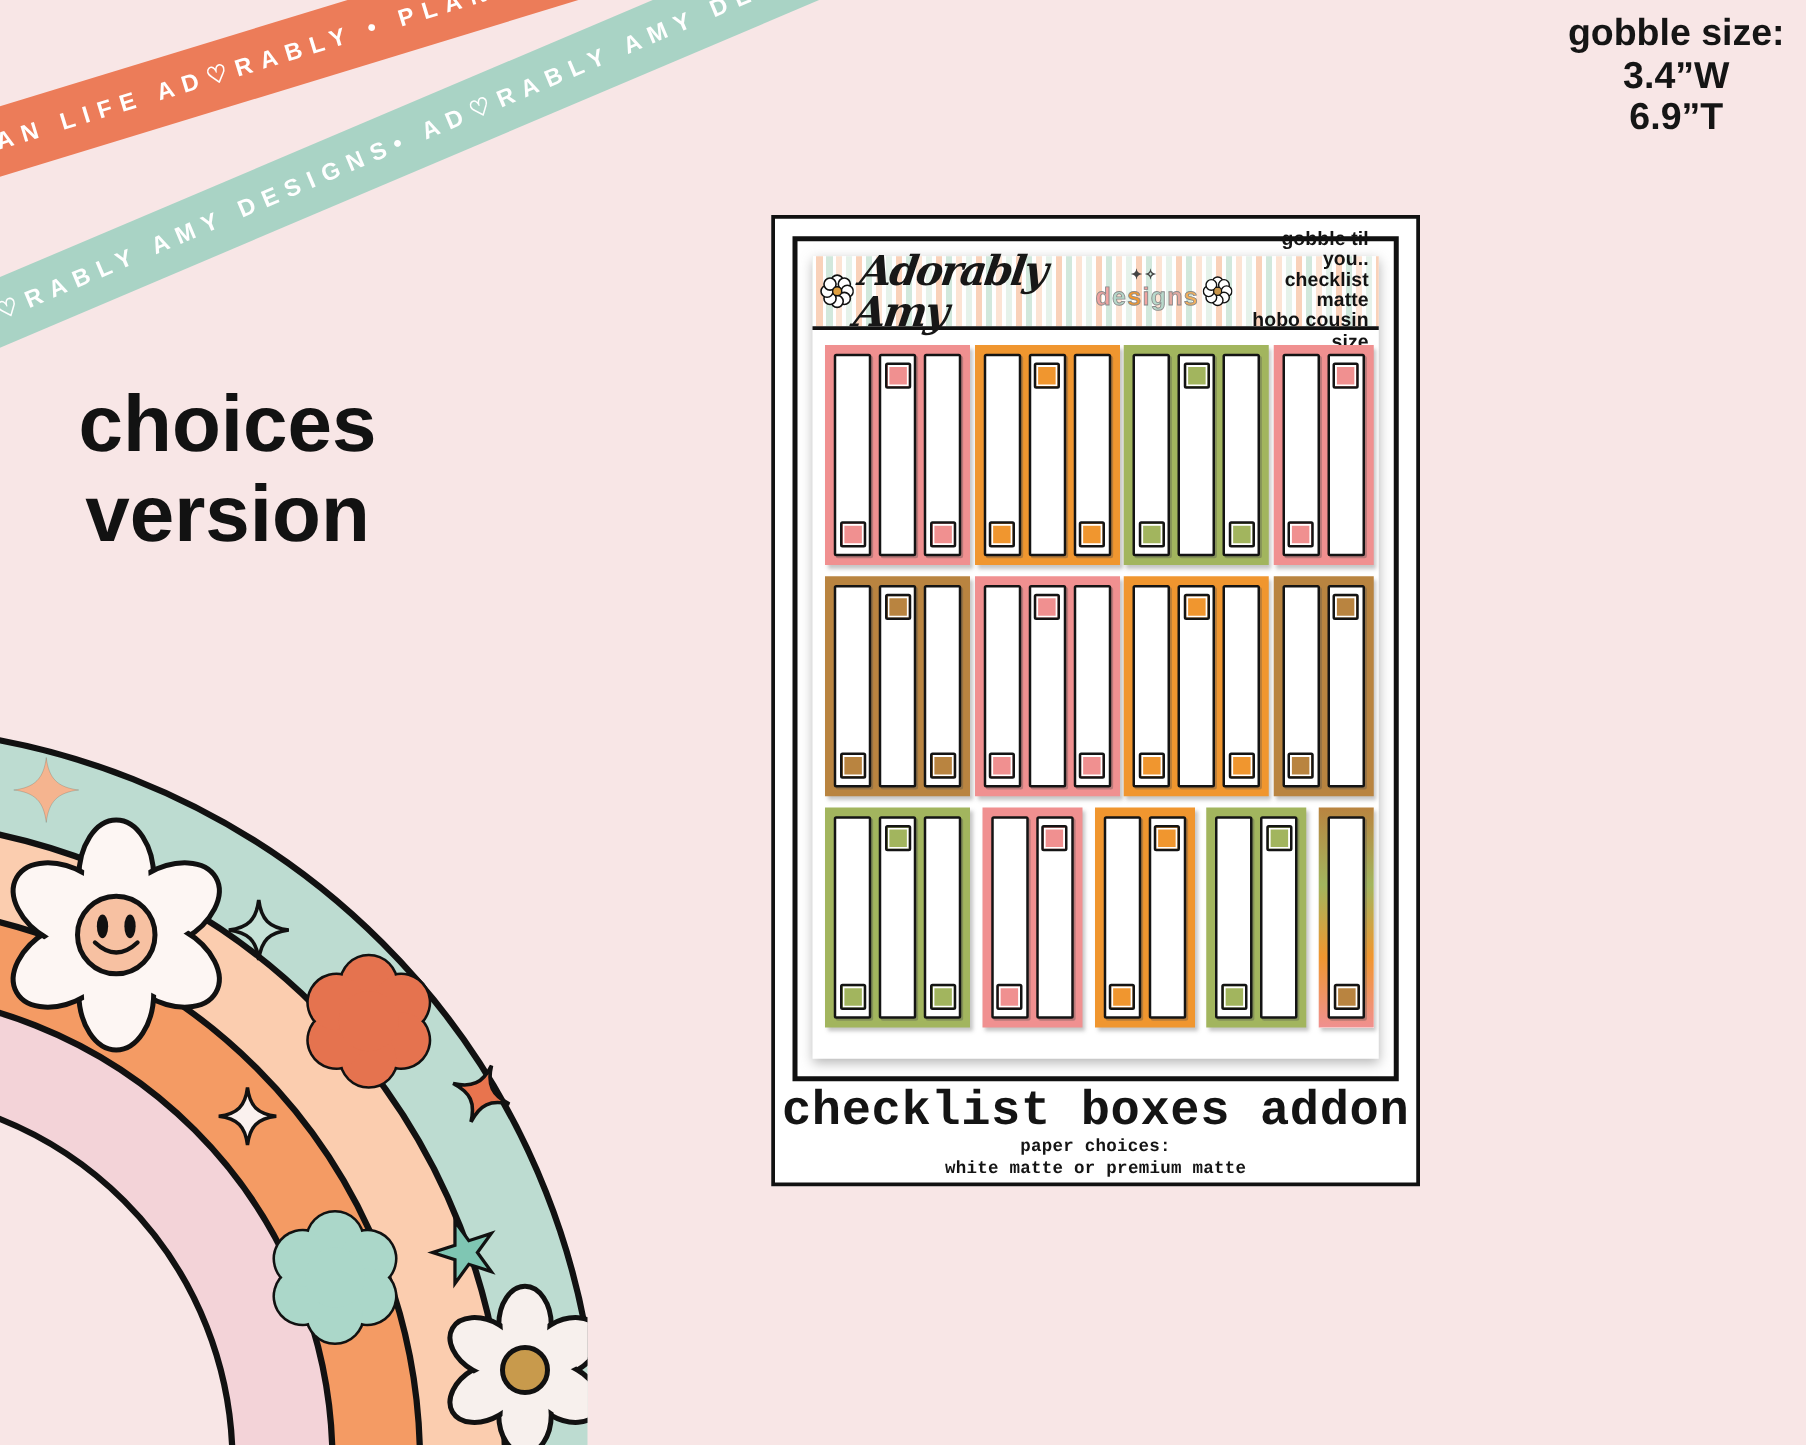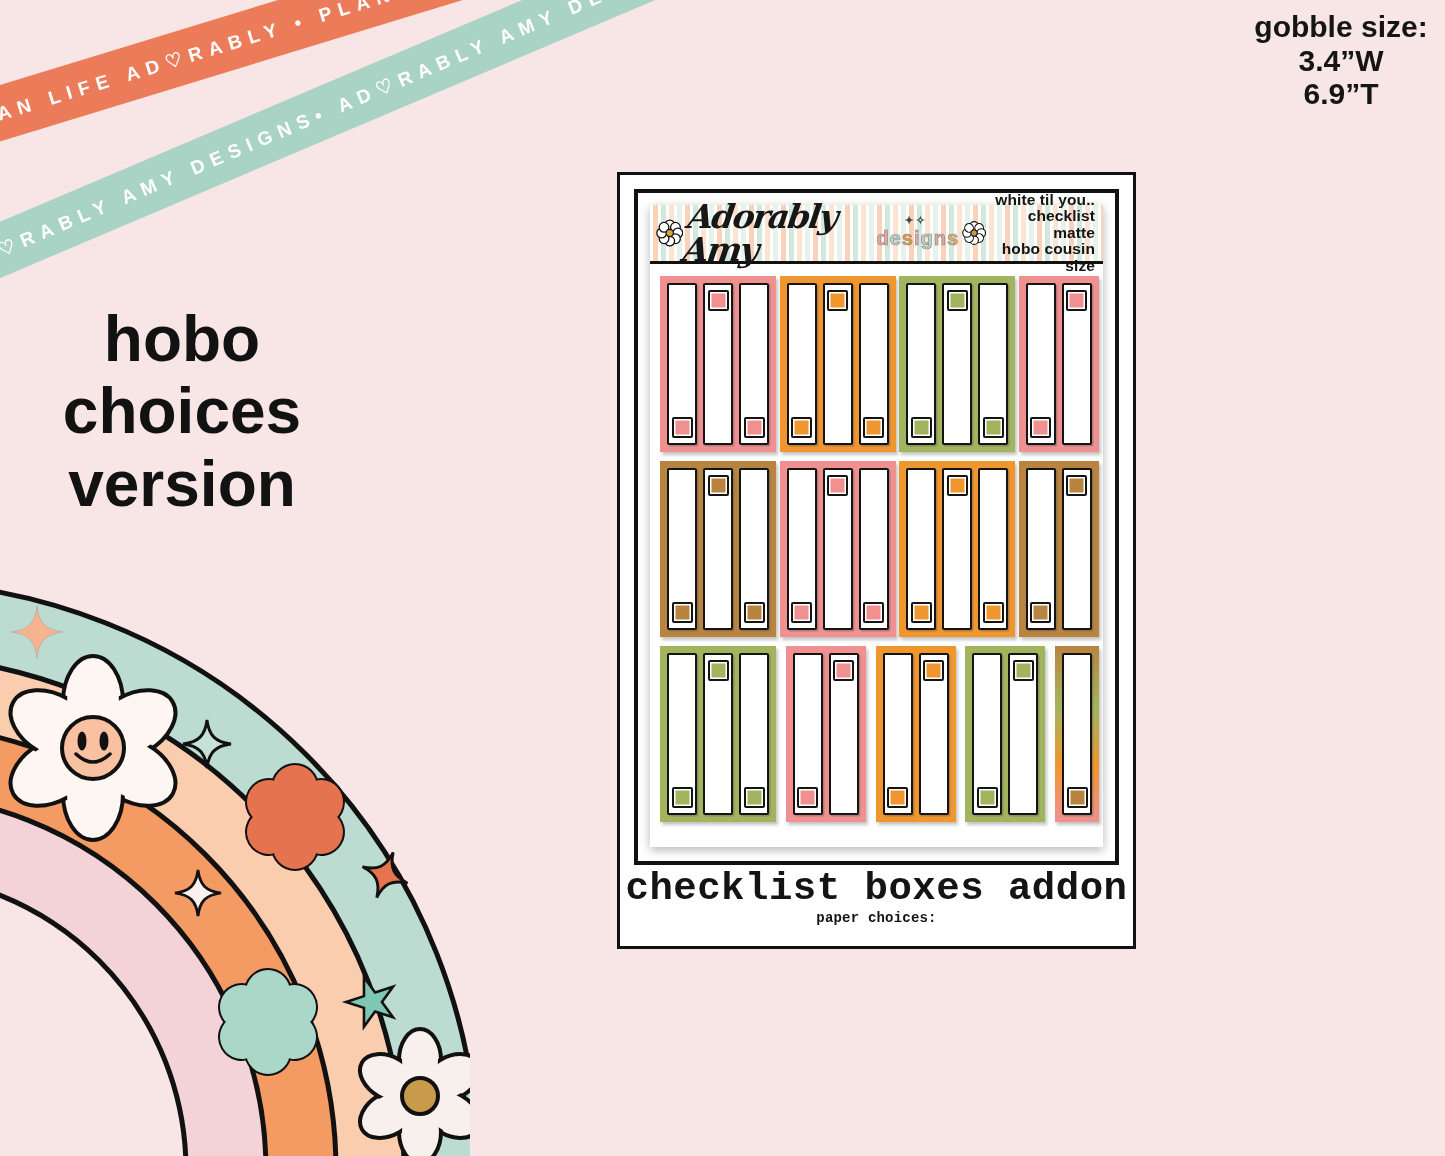--- a/index.html
+++ b/index.html
@@ -110,21 +110,20 @@
   <span>AD♡RABLY AMY DESIGNS• AD♡RABLY AMY DESIGNS •AD♡RABLY AMY DESIGNS</span>
 </div>
 
 <div class="sheet-size">
   <div>gobble size:</div>
   <div>3.4”W</div>
   <div>6.9”T</div>
 </div>
 
 <div class="version-label">
-  <div>hobo</div>
   <div>choices</div>
   <div>version</div>
 </div>
 
 <svg class="rainbow" width="470" height="600" viewBox="0 0 470 600">
   <g>
 
     <circle cx="-110" cy="614" r="551" fill="none" stroke="#BDDCD1" stroke-width="74"></circle>
     <circle cx="-110" cy="614" r="480" fill="none" stroke="#FBCDAF" stroke-width="68"></circle>
     <circle cx="-110" cy="614" r="411" fill="none" stroke="#F49B64" stroke-width="70"></circle>
@@ -254,21 +253,21 @@
               <circle r="6" cy="-10" fill="#fff" stroke="#111" stroke-width="1.6" transform="rotate(135)"></circle>
               <circle r="6" cy="-10" fill="#fff" stroke="#111" stroke-width="1.6" transform="rotate(180)"></circle>
               <circle r="6" cy="-10" fill="#fff" stroke="#111" stroke-width="1.6" transform="rotate(225)"></circle>
               <circle r="6" cy="-10" fill="#fff" stroke="#111" stroke-width="1.6" transform="rotate(270)"></circle>
               <circle r="6" cy="-10" fill="#fff" stroke="#111" stroke-width="1.6" transform="rotate(315)"></circle>
               <circle r="4.5" fill="#C9964B" stroke="#111" stroke-width="1.4"></circle>
             </g>
           </svg>
         </div>
         <div class="hdr-right">
-          <div>white til you..</div>
+          <div>gobble til you..</div>
           <div>checklist matte</div>
           <div>hobo cousin size</div>
         </div>
       </div>
 
       <div class="sticker-grid">
           <div class="srow">
             <div class="sgroup" style="background: rgb(240, 144, 144);">
               <div class="scol bottom">
                 <div class="scheck" style="background: rgb(240, 144, 144);"></div>
@@ -396,14 +395,15 @@
               </div>
             </div>
           </div>
         </div>
     </div>
   </div>
 
   <div class="card-footer">
     <div class="footer-title">checklist boxes addon</div>
     <div class="footer-sub">paper choices:</div>
+    <div class="footer-sub">white matte or premium matte</div>
   </div>
 </div>
 
 </body></html>

